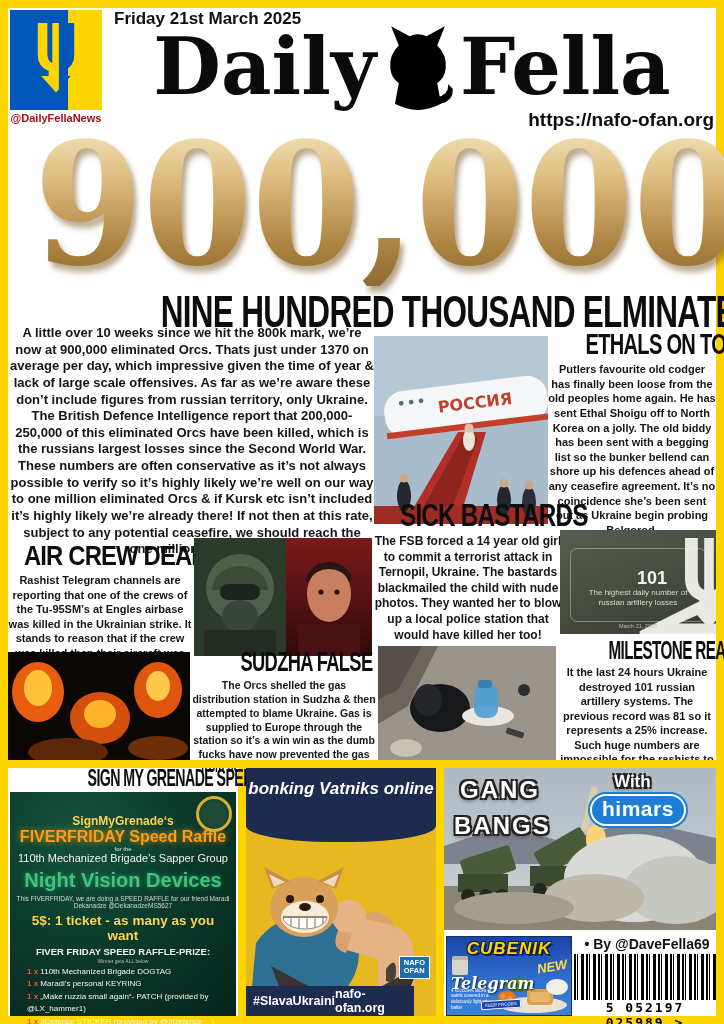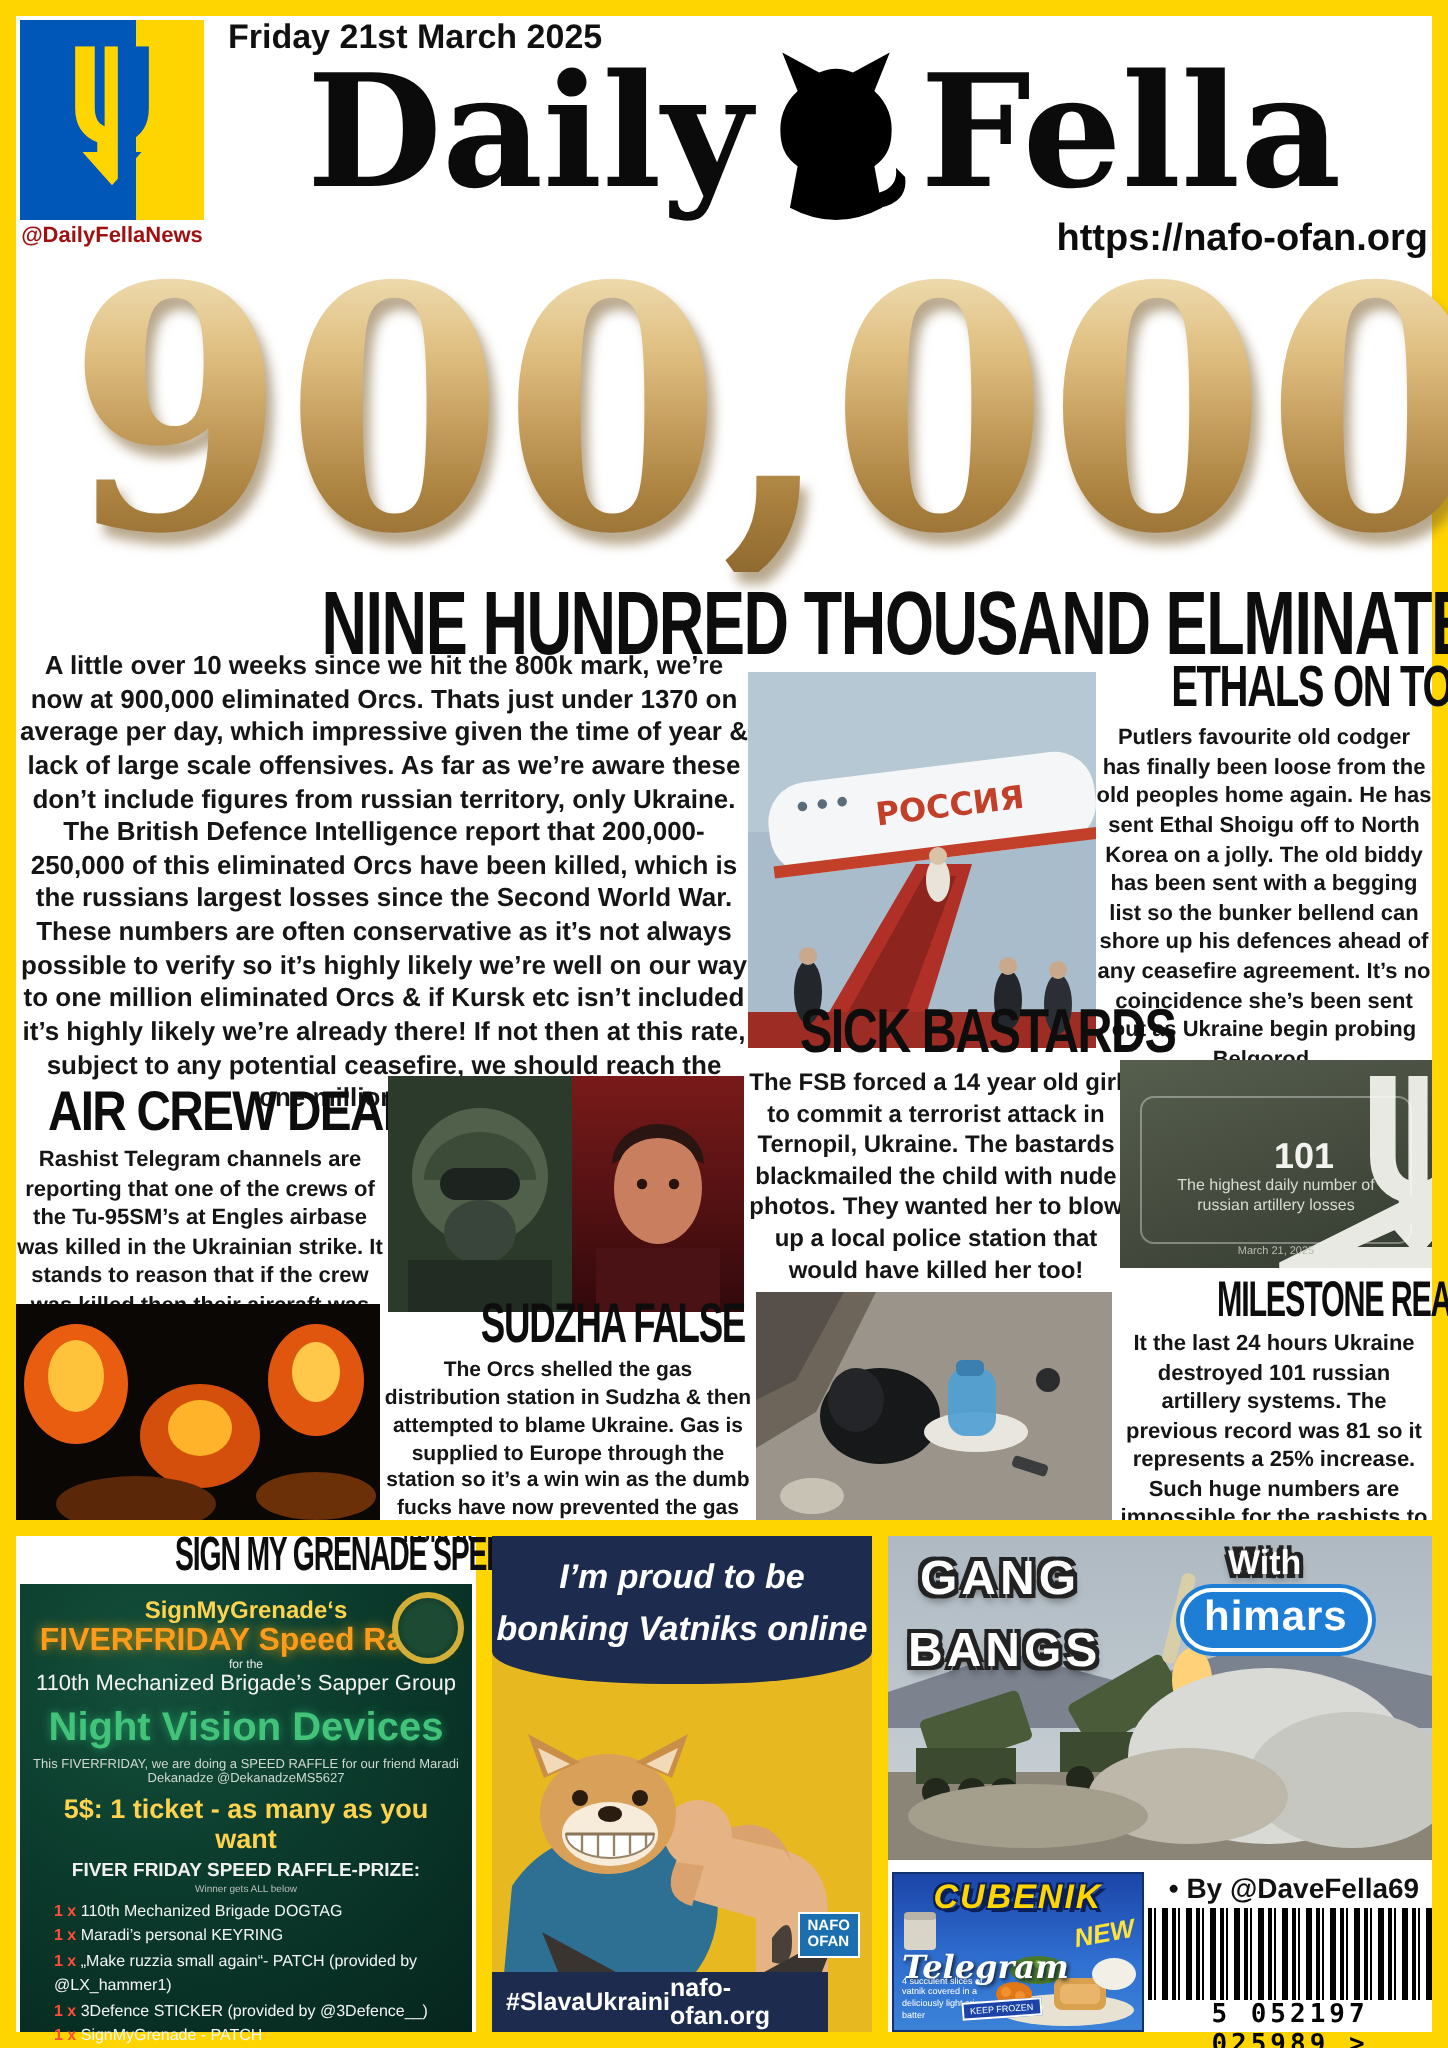--- a/index.html
+++ b/index.html
@@ -14,21 +14,21 @@
   .photo svg{display:block;width:100%;height:100%;}
   
   .masthead{font-family:"DejaVu Serif",serif;font-weight:bold;color:#0b0b0b;font-size:78px;line-height:.9;}
   .goldtxt{
     font-family:"DejaVu Serif",serif;font-weight:bold;font-size:168px;line-height:.95;
     background:linear-gradient(180deg,#f2e3bb 0%,#e0c083 30%,#c49d5c 55%,#a87f3d 78%,#8f6a30 100%);
     -webkit-background-clip:text;background-clip:text;color:transparent;
     filter:drop-shadow(4px 6px 3px rgba(125,95,45,.55));
   }
   
-  .poster{background:radial-gradient(circle at 30% 20%,#14503c 0%,#0b3b2c 45%,#06251d 100%);color:#fff;text-align:center;padding:6px 5px 4px 5px;}
+  .poster{background:radial-gradient(circle at 30% 20%,#14503c 0%,#0b3b2c 45%,#06251d 100%);color:#fff;text-align:center;padding:22px 5px 4px 5px;}
   .poster .brand{color:#ffd34d;font-weight:700;font-size:12px;}
   .poster .title{color:#ff9b1a;font-weight:900;font-size:16px;text-shadow:0 0 6px rgba(255,170,0,.8);}
   .poster .forthe{font-size:6px;color:#e8e8e8;}
   .poster .group{font-size:11px;color:#f2f2f2;}
   .poster .product{color:#43c27a;font-weight:900;font-size:20px;margin:5px 0 3px;text-shadow:0 0 5px rgba(40,180,110,.7);}
   .poster .desc{font-size:6.5px;color:#cfd8cf;}
   .poster .price{color:#ffd34d;font-weight:900;font-size:13.5px;margin:4px 0 3px;}
   .poster .prizehead{font-size:9.5px;color:#f0f0f0;font-weight:700;margin-top:3px;}
   .poster .winner{font-size:5px;color:#bdbdbd;margin:1px 0 2px;}
   .poster ul{list-style:none;margin:0;padding:0 0 0 12px;text-align:left;}
@@ -242,21 +242,20 @@
       <li><span class="qty">1 x</span> <span>Maradi’s personal KEYRING</span></li>
       <li><span class="qty">1 x</span> <span>„Make ruzzia small again“- PATCH (provided by @LX_hammer1)</span></li>
       <li><span class="qty">1 x</span> <span>3Defence STICKER (provided by @3Defence__)</span></li>
       <li><span class="qty">1 x</span> <span>SignMyGrenade - PATCH</span></li>
     </ul>
 
   </div>
 
   <div class="abs photo" style="left:238px;top:760px;width:190px;height:248px;background:#e8b821;">
     <div class="bonk-top abs" style="left:0;top:0;width:190px;height:74px;">
-      <div>I’m proud to be</div>
       <div>bonking Vatniks online</div>
     </div>
     <svg class="abs" style="left:0;top:60px;" width="190" height="158" viewBox="0 0 190 158">
       <path d="M10 70 Q30 40 70 44 L110 58 Q120 96 96 120 L30 158 L2 158 Z" fill="#2e6f94"></path>
       <path d="M96 120 Q70 140 44 134 L30 158 L110 158 Z" fill="#275e80"></path>
       <path d="M168 158 L168 84 Q168 58 146 52 L112 44 Q96 42 92 58 Q88 74 104 78 L132 86 L132 158 Z" fill="#e6b385"></path>
       <path d="M112 44 Q140 30 150 58 L146 52 Z" fill="#d9a26e"></path>
       <circle cx="103" cy="44" r="17" fill="#e6b385"></circle>
       <path d="M92 58 q-8 18 8 22 l6 -20 z" fill="#d9a26e"></path>
       <path d="M140 96 q10 -14 10 2 q0 14 -10 10 z" fill="#2b2b2b" opacity=".85"></path>

